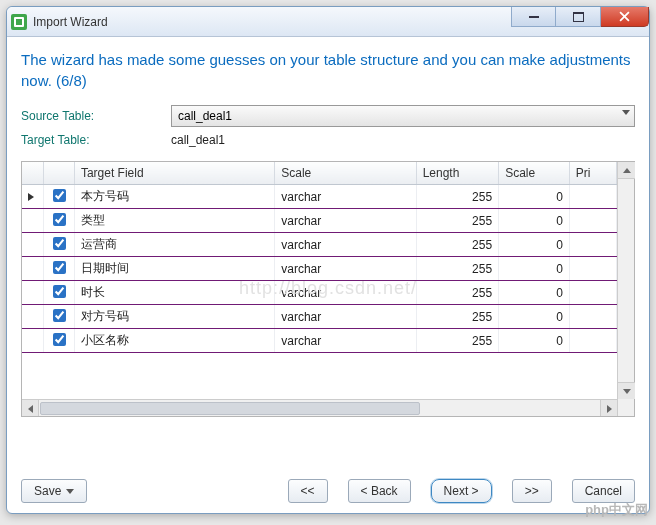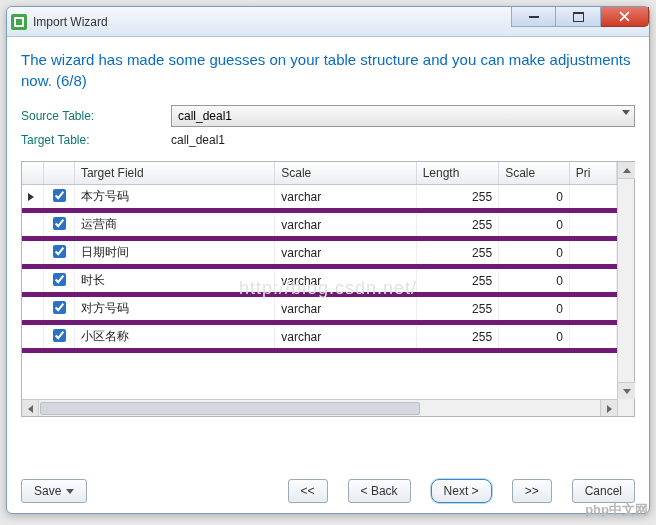--- a/index.html
+++ b/index.html
@@ -133,21 +133,21 @@
       text-align: left;
       background: linear-gradient(to bottom, #fdfefe, #ebeef2);
       border-bottom: 1px solid #c0c7d0;
       border-right: 1px solid #d6dbe2;
       padding: 4px 6px;
       font-weight: normal;
       color: #333;
       position: sticky; top: 0;
     }
     table.grid td {
-      border-bottom: 5px solid #701a75;
+      border-bottom: 1px solid #701a75;
       border-right: 1px solid #eceef2;
       padding: 3px 6px;
       color: #222;
       background: #fff;
     }
     .col-marker { width: 16px; }
     .col-check { width: 22px; text-align:center;}
     .col-field { width: 170px; }
     .col-type { width: 120px; }
     .col-len { width: 70px; text-align: right; }
@@ -274,20 +274,29 @@
               <th class="col-len">Length</th>
               <th class="col-scale">Scale</th>
               <th class="col-pk">Pri</th>
             </tr>
           </thead>
           <tbody id="grid-body">
               <tr>
                 <td class="col-marker"><span class="row-marker"></span></td>
                 <td class="col-check"><input type="checkbox" class="chk" checked="" style=""></td>
                 <td class="col-field">本方号码</td>
+                <td class="col-type">varchar</td>
+                <td class="col-len">255</td>
+                <td class="col-scale">0</td>
+                <td class="col-pk"></td>
+              </tr>
+              <tr>
+                <td class="col-marker"></td>
+                <td class="col-check"><input type="checkbox" class="chk" checked="" style=""></td>
+                <td class="col-field">类型</td>
                 <td class="col-type">varchar</td>
                 <td class="col-len">255</td>
                 <td class="col-scale">0</td>
                 <td class="col-pk"></td>
               </tr>
               <tr>
                 <td class="col-marker"></td>
                 <td class="col-check"><input type="checkbox" class="chk" checked="" style=""></td>
                 <td class="col-field">运营商</td>
                 <td class="col-type">varchar</td>

